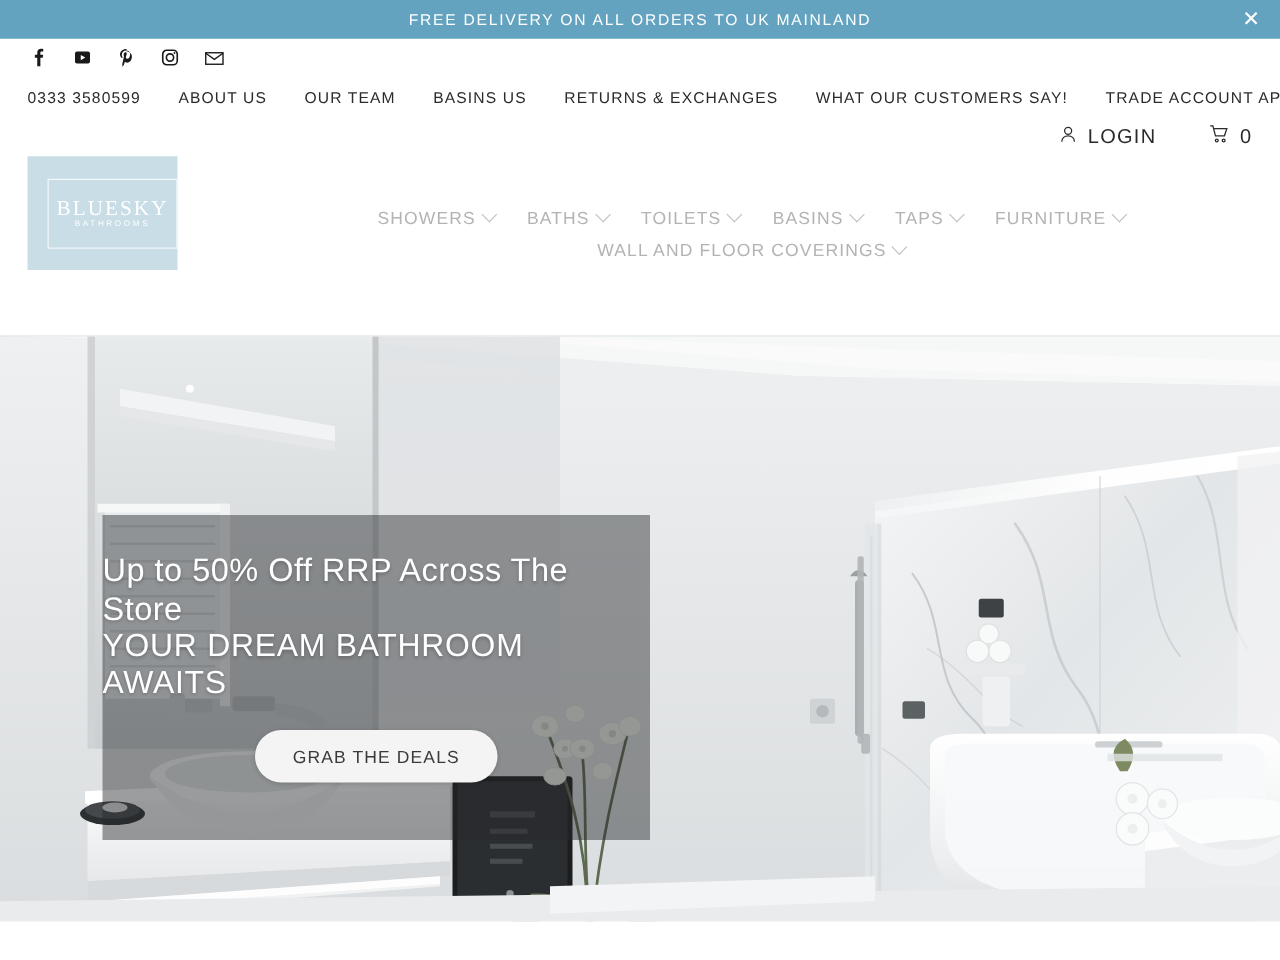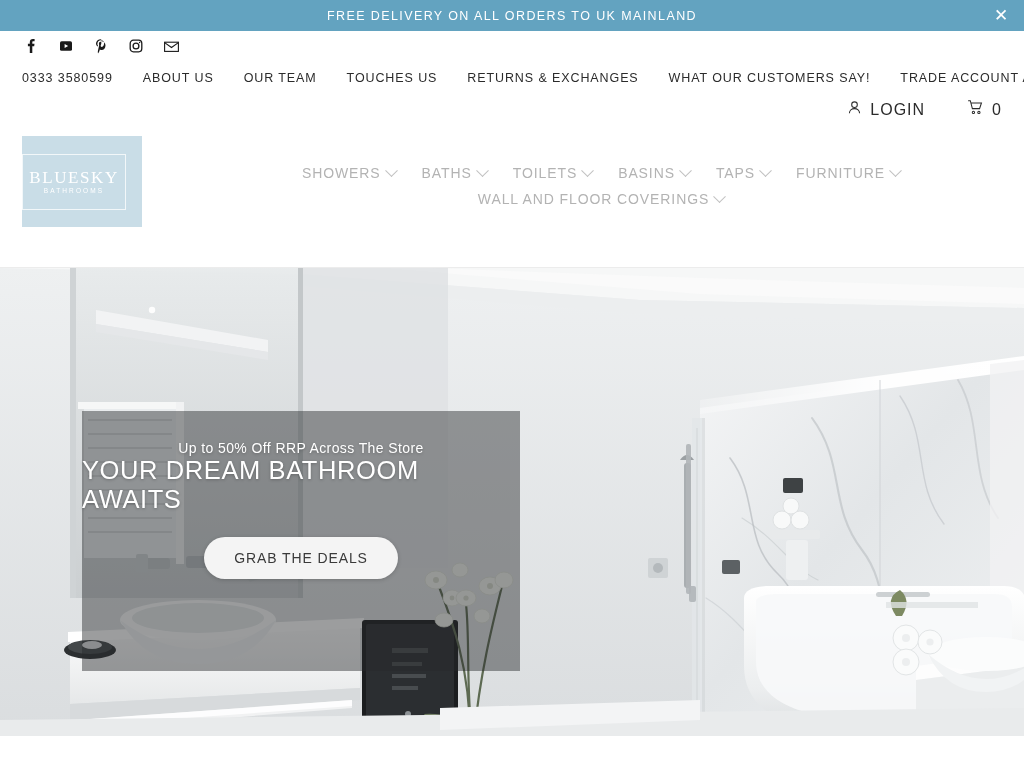--- a/index.html
+++ b/index.html
@@ -102,22 +102,21 @@
     height: 148px;
     padding: 0 22px;
   }
   .logo {
     position: absolute;
     left: 22px; top: 4px;
     width: 120px; height: 91px;
     background: #c9dde7;
     display: flex;
     align-items: center;
-    justify-content: flex-start;
-    margin-top: 12px;
+    justify-content: flex-end;
   }
   .logo-inner {
     width: 104px; height: 56px;
     border: 1px solid rgba(255,255,255,0.75);
     display: flex;
     flex-direction: column;
     align-items: center;
     justify-content: center;
     gap: 2px;
   }
@@ -227,21 +226,21 @@
     width: 438px; height: 260px;
     display: flex;
     flex-direction: column;
     align-items: center;
     justify-content: flex-start;
     padding-top: 29px;
     gap: 0;
   }
   .hero-line1 {
     color: #ffffff;
-    font-size: 14px;
+    font-size: 26px;
     font-weight: 300;
     letter-spacing: 0.4px;
     text-shadow: 0 1px 3px rgba(0,0,0,0.25);
   }
   .hero-line2 {
     color: #ffffff;
     font-size: 25.5px;
     font-weight: 400;
     letter-spacing: 0.6px;
     text-shadow: 0 1px 3px rgba(0,0,0,0.25);
@@ -305,21 +304,21 @@
         <rect x="1.6" y="4.2" width="13.8" height="9.2"></rect>
         <path d="M1.6 4.6l6.9 4.9 6.9-4.9"></path>
       </svg>
   </a>
 </div>
 
 <nav class="util-nav">
   <a class="util-link">0333 3580599</a>
   <a class="util-link">ABOUT US</a>
   <a class="util-link">OUR TEAM</a>
-  <a class="util-link">TOUCHES US</a>
+  <a class="util-link">BASINS US</a>
   <a class="util-link">RETURNS &amp; EXCHANGES</a>
   <a class="util-link">WHAT OUR CUSTOMERS SAY!</a>
   <a class="util-link">TRADE ACCOUNT APPLICATION</a>
 </nav>
 
 <div class="account-row">
   <div class="acct-item">
     <span>
       <svg width="15" height="15" viewBox="0 0 16 16" fill="none" stroke="currentColor" stroke-width="1.1">
           <circle cx="8" cy="5" r="3"></circle>

